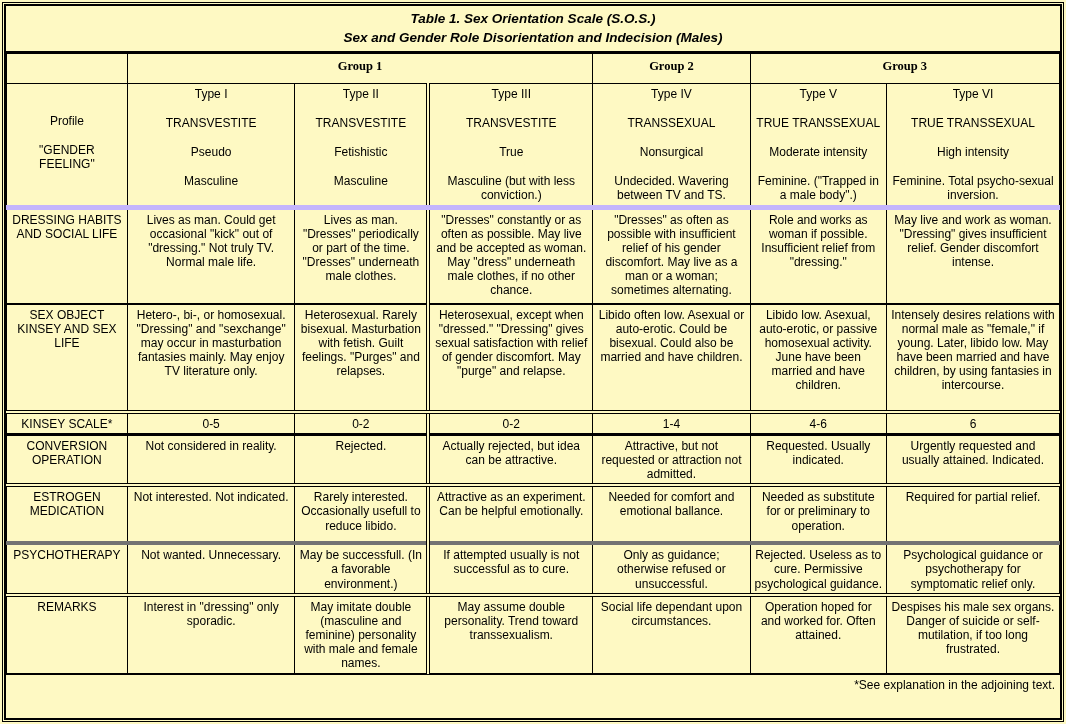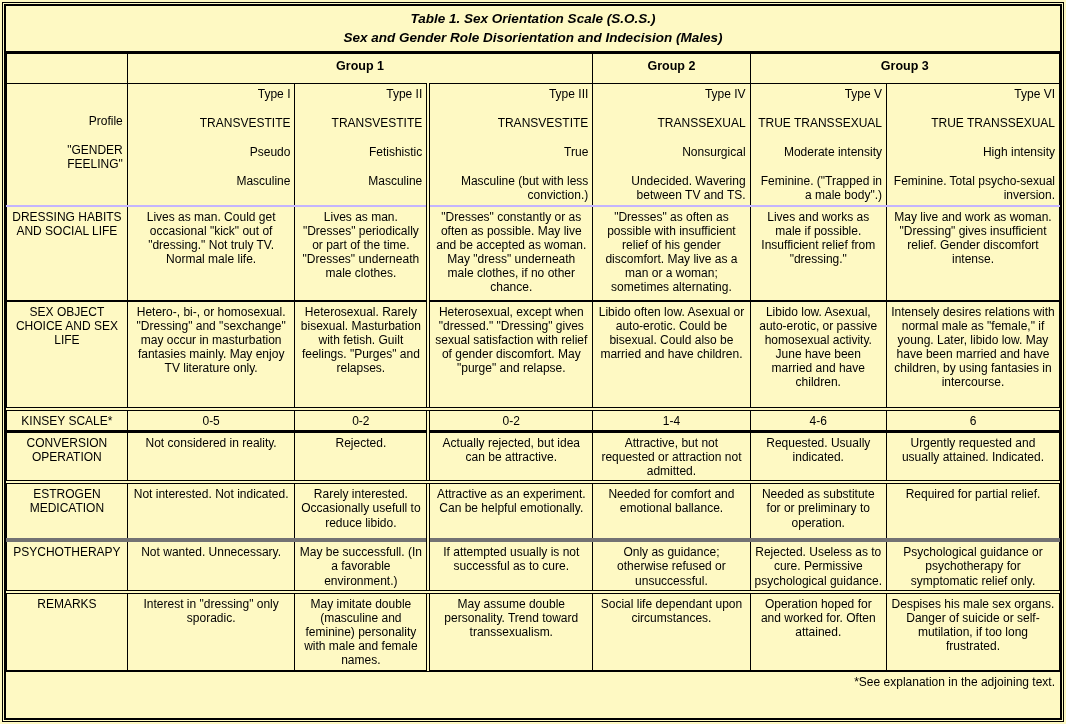--- a/index.html
+++ b/index.html
@@ -63,21 +63,21 @@
   tr.row-sexobject td { height: 100px; }
   tr.row-kinsey  td { height: 13px; }
   tr.row-conversion td { height: 42px; }
   tr.row-estrogen td { height: 49px; }
   tr.row-psycho  td { height: 39px; }
   tr.row-remarks td { height: 69px; }
 
   
   tr.row-title td   { border-bottom: 3px solid #000; border-left: none; border-right: none; }
   tr.row-group td   { border-bottom: 1px solid #000; }
-  tr.row-profile td { border-bottom: 2px solid #c4b5fd; text-align: right; }
+  tr.row-profile td { border-bottom: 5px solid #c4b5fd; }
   tr.row-dressing td { border-bottom: 2px solid #000; }
   tr.row-sexobject td { border-bottom: 4px double #000; }
   tr.row-kinsey td  { border-bottom: 3px solid #000; margin-top: 8px; }
   tr.row-conversion td { border-bottom: 4px double #000; }
   tr.row-estrogen td { border-bottom: 4px solid #737373; }
   tr.row-psycho td  { border-bottom: 4px double #000; }
   tr.row-remarks td { border-bottom: 1px solid #000; }
 
   tr.row-title td {
     text-align: center;
@@ -85,20 +85,21 @@
     font-style: italic;
     font-size: 13.5px;
     padding-top: 5px;
   }
   .title-line { margin: 0 0 3px 0; }
 
   tr.row-group td {
     font-weight: bold;
     font-size: 12.5px;
     padding-top: 5px;
+    font-family: Liberation Serif, serif;
   }
 
   
   .hline { margin: 0 0 15px 0; }
   .hline:last-child { margin-bottom: 0; }
   .plabel1 { margin: 27px 0 15px 0; }
   .plabel2 { margin: 0; }
 
   td.label-cell { font-size: 12px; }
 
@@ -186,26 +187,26 @@
             <div class="hline">Feminine. Total psycho-sexual inversion.</div>
           </td>
         </tr>
 
         <tr class="row-dressing bodyrow">
           <td class="label-cell">DRESSING HABITS AND SOCIAL LIFE</td>
           <td>Lives as man. Could get occasional "kick" out of "dressing." Not truly TV. Normal male life.</td>
           <td>Lives as man. "Dresses" periodically or part of the time. "Dresses" underneath male clothes.</td>
           <td>"Dresses" constantly or as often as possible. May live and be accepted as woman. May "dress" underneath male clothes, if no other chance.</td>
           <td>"Dresses" as often as possible with insufficient relief of his gender discomfort. May live as a man or a woman; sometimes alternating.</td>
-          <td>Lives and works as male if possible. Insufficient relief from "dressing."</td>
+          <td>Role and works as woman if possible. Insufficient relief from "dressing."</td>
           <td>May live and work as woman. "Dressing" gives insufficient relief. Gender discomfort intense.</td>
         </tr>
 
         <tr class="row-sexobject bodyrow">
-          <td class="label-cell">SEX OBJECT CHOICE AND SEX LIFE</td>
+          <td class="label-cell">SEX OBJECT KINSEY AND SEX LIFE</td>
           <td>Hetero-, bi-, or homosexual. "Dressing" and "sexchange" may occur in masturbation fantasies mainly. May enjoy TV literature only.</td>
           <td>Heterosexual. Rarely bisexual. Masturbation with fetish. Guilt feelings. "Purges" and relapses.</td>
           <td>Heterosexual, except when "dressed." "Dressing" gives sexual satisfaction with relief of gender discomfort. May "purge" and relapse.</td>
           <td>Libido often low. Asexual or auto-erotic. Could be bisexual. Could also be married and have children.</td>
           <td>Libido low. Asexual, auto-erotic, or passive homosexual activity. June have been married and have children.</td>
           <td>Intensely desires relations with normal male as "female," if young. Later, libido low. May have been married and have children, by using fantasies in intercourse.</td>
         </tr>
 
         <tr class="row-kinsey bodyrow">
           <td class="label-cell">KINSEY SCALE*</td>

